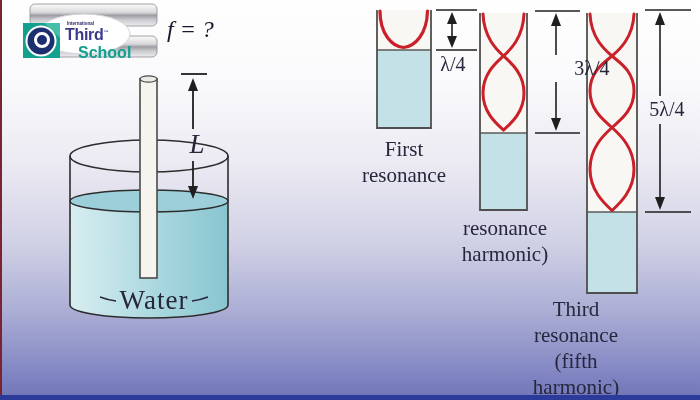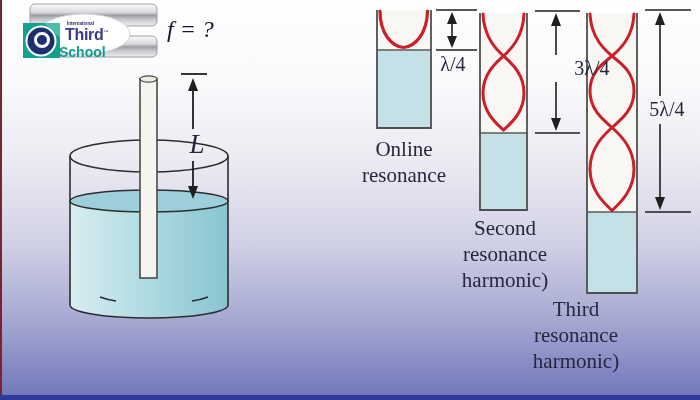--- a/index.html
+++ b/index.html
@@ -14,21 +14,21 @@
   .label{position:absolute;transform:translateX(-50%);text-align:center;color:#26263c;white-space:nowrap;}
   .res-label{font-size:21px;line-height:26px;}
   .dim-label{font-size:20px;}
   .freq-label{font-size:24px;font-style:italic;transform:none;color:#16162c;}
   .len-label{font-size:27px;font-style:italic;}
   .water-label{font-size:27px;letter-spacing:1px;}
   .logo-text{position:absolute;font-family:"Liberation Sans",sans-serif;font-weight:bold;transform:none;text-align:left;}
   .logo-tagline{font-size:4.5px;color:#2b2a6e;letter-spacing:0;}
   .logo-online{font-size:16px;color:#3b3a8a;letter-spacing:-0.3px;}
   .logo-tm{font-size:5px;vertical-align:super;}
-  .logo-school{font-size:14px;color:#0f9f8f;}
+  .logo-school{font-size:16px;color:#0f9f8f;margin-left:19px;}
 </style>
 </head>
 <body>
 
 <div class="stage">
 
   <svg class="canvas" width="700" height="400" viewBox="0 0 700 400">
     <defs>
       <linearGradient id="chrome" x1="0" y1="0" x2="0" y2="1">
         <stop offset="0" stop-color="#fbfbfb"></stop>
@@ -137,37 +137,38 @@
   </svg>
 
   <div class="label logo-text logo-tagline" style="left:67px;top:21px;">International</div>
   <div class="label logo-text logo-online" style="left:65px;top:26px;"><span>Third</span><span class="logo-tm">™</span></div>
   <div class="label logo-text logo-school" style="left:59px;top:44px;">School</div>
 
   <div class="label freq-label" style="left:167px;top:16px;">f = ?</div>
 
   <div class="label len-label" style="left:197px;top:129px;">L</div>
 
+  <div class="label water-label" style="left:154px;top:285px;">Water</div>
 
   <div class="label dim-label" style="left:453px;top:53px;">λ/4</div>
   <div class="label dim-label" style="left:560px;top:57px;margin-left:32px;">3λ/4</div>
   <div class="label dim-label" style="left:667px;top:98px;">5λ/4</div>
 
   <div class="label res-label" style="left:404px;top:136px;">
-    <div>Online</div>
+    <div>First</div>
     <div>resonance</div>
   </div>
 
   <div class="label res-label" style="left:505px;top:215px;">
-    <div>Second</div>
     <div>resonance</div>
     <div>harmonic)</div>
   </div>
 
   <div class="label res-label" style="left:576px;top:296px;">
     <div>Third</div>
     <div>resonance</div>
+    <div>(fifth</div>
     <div>harmonic)</div>
   </div>
 
   <div class="edge-left"></div>
   <div class="footer-bar"></div>
 </div>
 
 </body></html>

